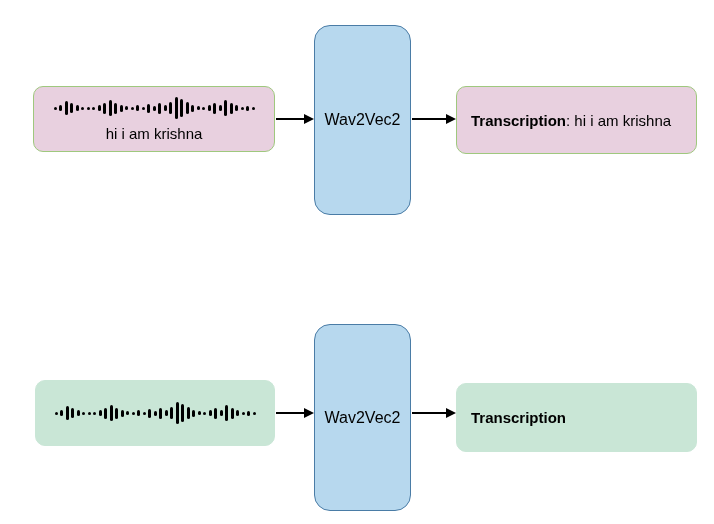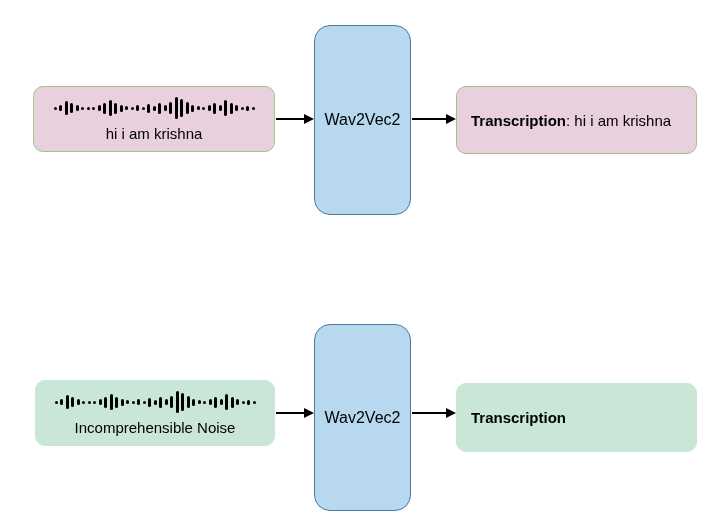--- a/index.html
+++ b/index.html
@@ -197,21 +197,20 @@
         <span class="wbar" style="height: 6px;"></span>
         <span class="wbar" style="height: 11px;"></span>
         <span class="wbar" style="height: 6px;"></span>
         <span class="wbar" style="height: 16px;"></span>
         <span class="wbar" style="height: 11px;"></span>
         <span class="wbar" style="height: 6px;"></span>
         <span class="wbar" style="height: 3px;"></span>
         <span class="wbar" style="height: 5px;"></span>
         <span class="wbar" style="height: 3px;"></span>
       </div>
-    <div>Incomprehensible Noise</div>
   </div>
 
   <div class="arrow a3">
     <span class="arrow-line"></span>
     <span class="arrow-head"></span>
   </div>
 
   <div class="node model-node m2">
     <span>Wav2Vec2</span>
   </div>

